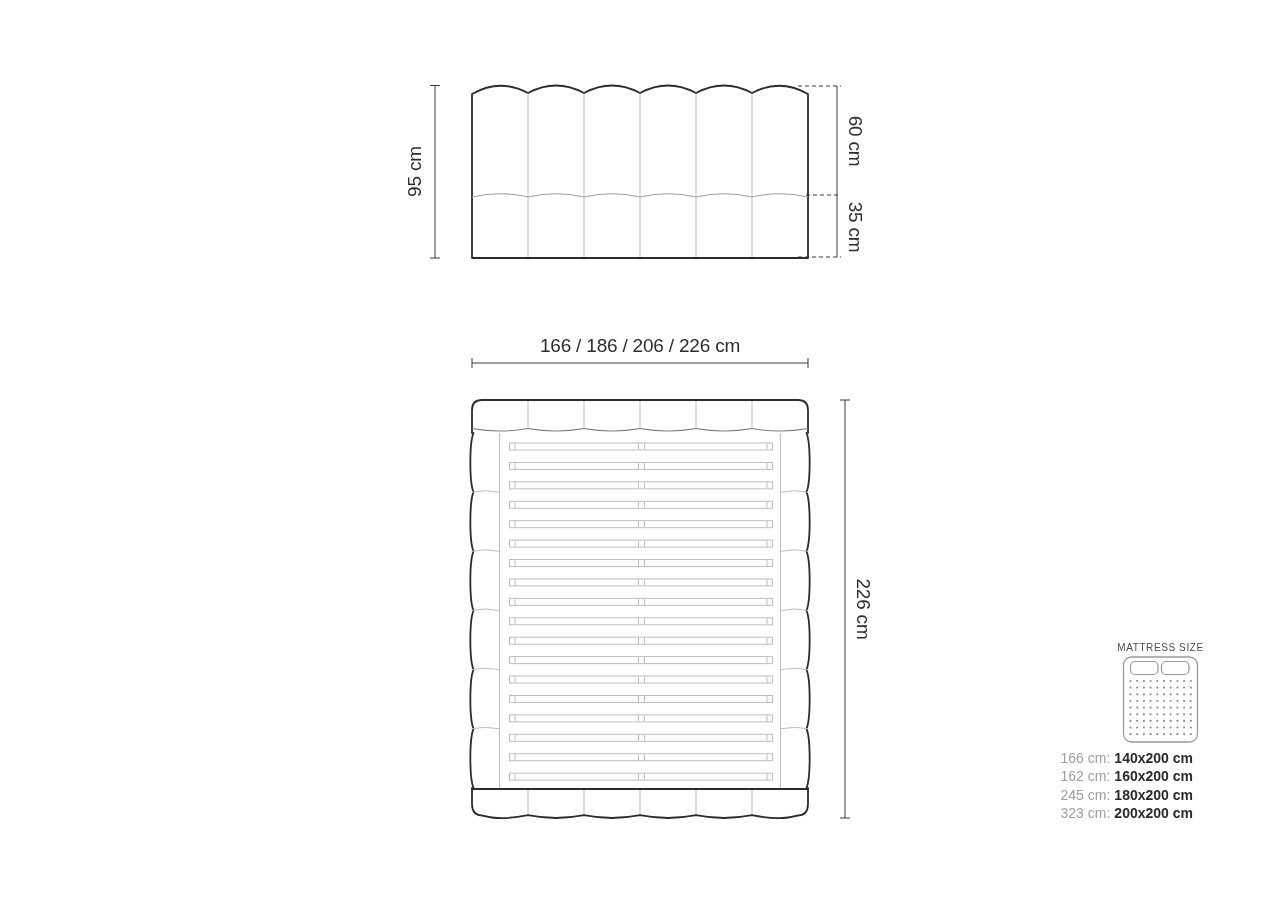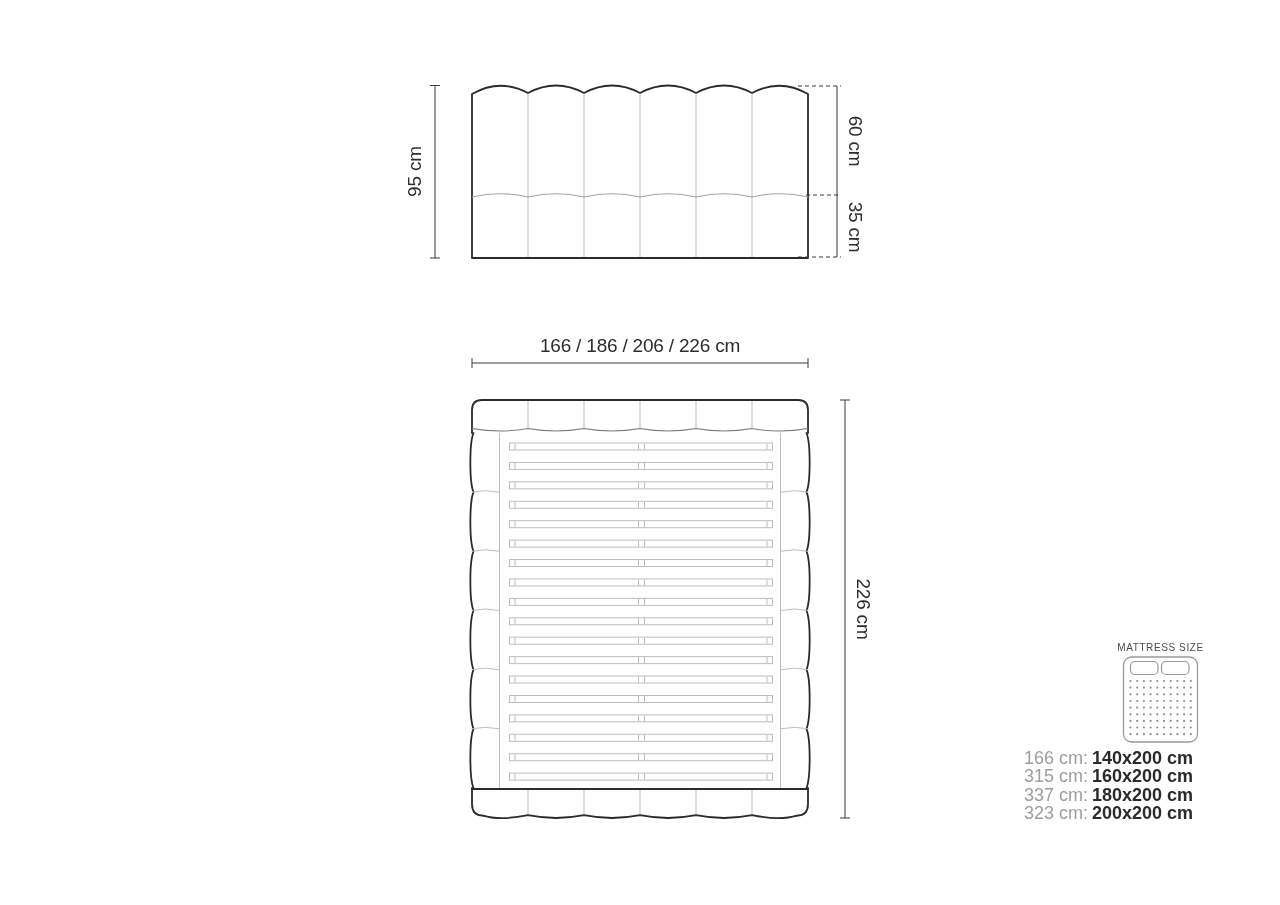--- a/index.html
+++ b/index.html
@@ -18,21 +18,21 @@
   .mid {fill:none;stroke:var(--mid-line);stroke-width:1.1}
   .dim {fill:none;stroke:var(--dimension);stroke-width:1}
   .dash{fill:none;stroke:var(--dimension);stroke-width:1;stroke-dasharray:4 3}
   .slatr{fill:#fff;stroke:var(--light-line);stroke-width:1}
   .dot {fill:#8f8f8f}
   .icon {fill:#fff;stroke:#9a9a9a;stroke-width:1.3}
   .icon2{fill:#fff;stroke:#9a9a9a;stroke-width:1.2}
   text.dimlbl{font-size:19px;fill:var(--label-text);letter-spacing:-0.2px}
   text.legttl{font-size:10px;letter-spacing:.6px;fill:var(--legend-title)}
   .size-table{position:absolute;right:87px;top:749px;text-align:left;
-              font-size:18px;line-height:18.4px;white-space:nowrap}
+              font-size:14px;line-height:18.4px;white-space:nowrap}
   .size-key{color:var(--muted-text)}
   .size-val{color:#2a2a2a;font-weight:700;margin-left:4px}
 </style>
 </head>
 <body>
 
 <div class="stage">
   <svg width="1280" height="905" viewBox="0 0 1280 905">
 
     <g>
@@ -350,22 +350,22 @@
           </g>
       </g>
     </g>
   </svg>
 
   <div class="size-table">
     <div class="size-row">
       <span class="size-key">166 cm:</span><span class="size-val">140x200 cm</span>
     </div>
     <div class="size-row">
-      <span class="size-key">315 cm:</span><span class="size-val">160x200 cm</span>
+      <span class="size-key">162 cm:</span><span class="size-val">160x200 cm</span>
     </div>
     <div class="size-row">
-      <span class="size-key">337 cm:</span><span class="size-val">180x200 cm</span>
+      <span class="size-key">245 cm:</span><span class="size-val">180x200 cm</span>
     </div>
     <div class="size-row">
       <span class="size-key">323 cm:</span><span class="size-val">200x200 cm</span>
     </div>
   </div>
 </div>
 
 </body></html>

